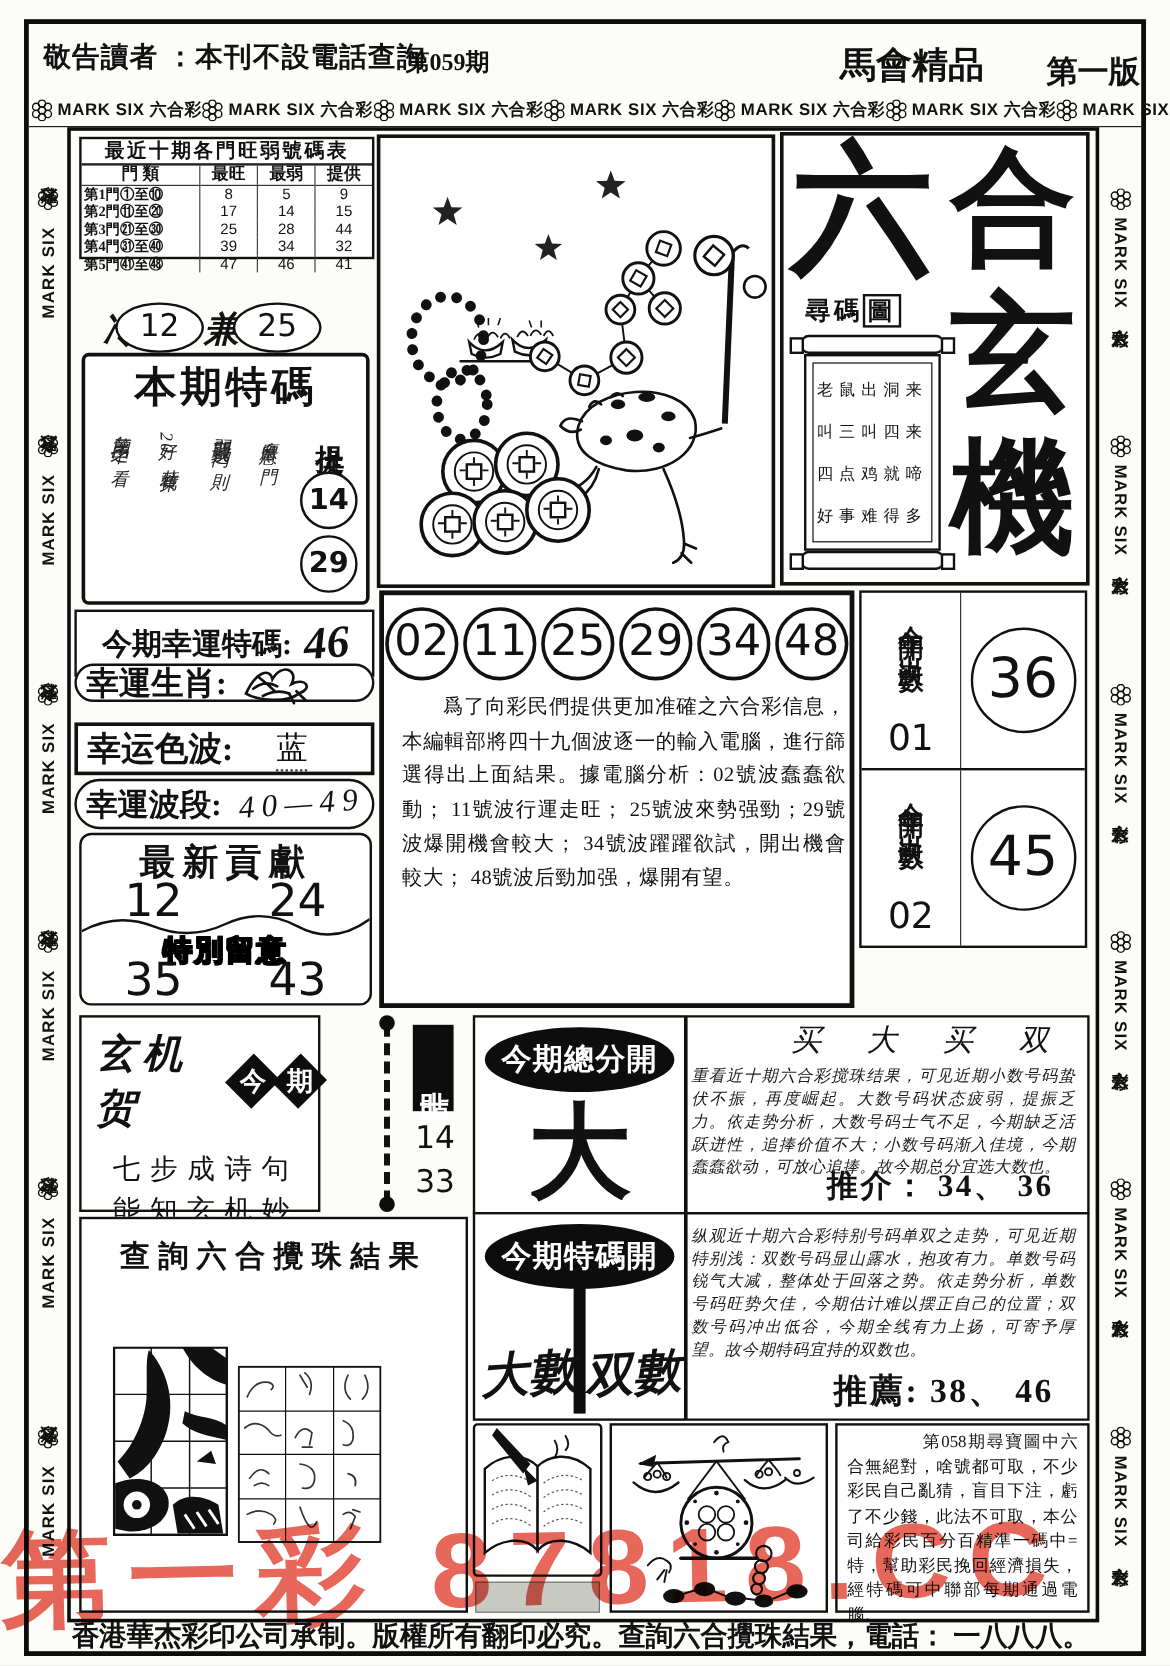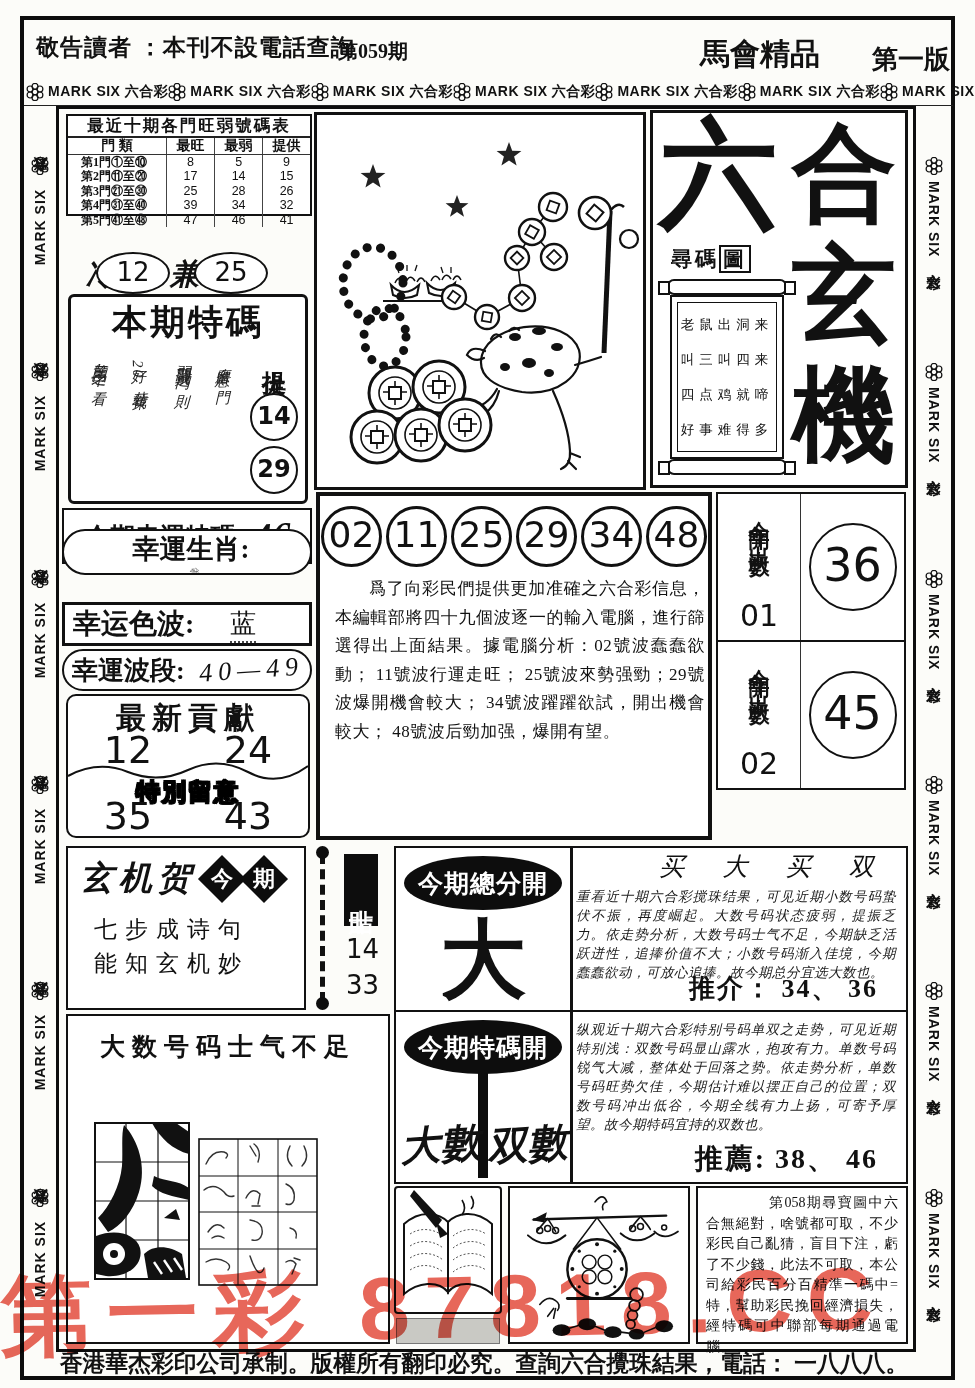--- a/index.html
+++ b/index.html
@@ -30,21 +30,21 @@
   .side-strip.left .v-txt{transform:rotate(180deg);}
   .main-frame{left:56px;top:106px;width:854px;height:1240px;border:3px solid #0d0d0d;pointer-events:none;}
 
   
   .tblbox{left:66px;top:114px;width:246px;height:102px;border:2px solid #111;box-sizing:border-box;background:#fff;}
   .tbl-title{font-size:16.5px;font-weight:bold;text-align:center;letter-spacing:2px;
              border-bottom:2px solid #222;line-height:20px;}
   table.ht{border-collapse:collapse;width:100%;}
   table.ht th{font-size:14px;font-weight:bold;line-height:14px;border-bottom:1px solid #333;}
   table.ht td{font-size:12.5px;line-height:12.4px;text-align:center;font-family:"Liberation Sans","DejaVu Sans",sans-serif;}
-  table.ht td.gate{font-family:"Liberation Serif",serif;font-weight:bold;font-size:12px;text-align:left;padding-left:13px;}
+  table.ht td.gate{font-family:"Liberation Serif",serif;font-weight:bold;font-size:12px;text-align:left;padding-left:2px;}
   table.ht td+td,table.ht th+th{border-left:1px solid #444;}
 
   .coldhot-t{left:86px;top:218px;width:210px;font-size:30px;font-weight:bold;font-style:italic;letter-spacing:12px;margin-top:36px;}
   .oval-num{width:70px;height:38px;border:2.5px solid #111;border-radius:50%;text-align:center;
             line-height:36px;font-size:26px;font-family:"DejaVu Sans",sans-serif;background:#fff;}
 
   
   .spcbox{left:68px;top:294px;width:240px;height:210px;border:3px solid #111;border-radius:6px;box-sizing:border-box;background:#fff;}
   .spc-title{text-align:center;font-size:35px;font-weight:bold;letter-spacing:3px;margin-top:2px;}
   .spc-body{display:flex;margin-top:6px;}
@@ -65,21 +65,21 @@
   .contrib{left:66px;top:694px;width:244px;height:144px;border:2px solid #111;border-radius:10px;box-sizing:border-box;background:#fff;}
   .contrib .t{text-align:center;font-size:30px;font-weight:bold;letter-spacing:6px;margin-top:2px;}
   .contrib .nums{position:absolute;top:32px;left:0;width:100%;display:flex;justify-content:space-around;
                  font-size:38px;font-family:"DejaVu Sans",sans-serif;}
   .contrib .nums2{top:98px;}
   .attn{position:absolute;top:80px;width:100%;text-align:center;font-size:24px;font-weight:bold;letter-spacing:2px;
         color:#fff;-webkit-text-stroke:1.3px #000;
         text-shadow:-1px -1px 0 #000,1px -1px 0 #000,-1px 1px 0 #000,1px 1px 0 #000;}
 
   
-  .poem{left:66px;top:846px;width:240px;height:164px;border:2px solid #111;box-sizing:border-box;background:#fff;}
+  .poem{left:66px;top:846px;width:201px;height:164px;border:2px solid #111;box-sizing:border-box;background:#fff;}
   .poem-title{display:flex;align-items:center;gap:8px;padding:8px 0 0 12px;}
   .poem-title .cal{font-size:33px;font-weight:bold;font-style:italic;letter-spacing:6px;}
   .dia{width:34px;height:34px;background:#0d0d0d;transform:rotate(45deg);display:inline-flex;
        align-items:center;justify-content:center;}
   .dia span{transform:rotate(-45deg);color:#fff;font-size:22px;font-weight:bold;}
   .poem-lines{margin:12px 0 0 26px;font-size:23px;letter-spacing:8px;line-height:34px;}
 
   
   .tipstrip{left:310px;top:846px;width:82px;height:164px;}
   .dashline{position:absolute;left:10px;top:8px;height:148px;border-left:5px dashed #111;}
@@ -480,21 +480,21 @@
       <tr>
         <td class="gate">第2門⑪至⑳</td>
         <td>17</td>
         <td>14</td>
         <td>15</td>
       </tr>
       <tr>
         <td class="gate">第3門㉑至㉚</td>
         <td>25</td>
         <td>28</td>
-        <td>26</td>
+        <td>44</td>
       </tr>
       <tr>
         <td class="gate">第4門㉛至㊵</td>
         <td>39</td>
         <td>34</td>
         <td>32</td>
       </tr>
       <tr>
         <td class="gate">第5門㊶至㊽</td>
         <td>47</td>
@@ -523,21 +523,21 @@
         <span class="pick">14</span>
         <span class="pick">29</span>
       </div>
     </div>
   </div>
 
   <div class="abs lrow" style="top:508px;height:56px;padding-left:21px;">
     <span class="lab" style="font-size:25px">今期幸運特碼:</span>
     <span class="hand" style="font-size:38px;font-weight:bold;margin-left:10px;">46</span>
   </div>
-  <div class="abs lrow" style="top:529px;height:46px;border-radius:23px;flex-direction:column;">
+  <div class="abs lrow" style="top:553px;height:32px;border-radius:23px;">
     <span class="lab" style="font-size:27px">幸運生肖:</span>
     <svg width="72" height="38" viewBox="0 0 72 38" style="margin-left:8px">
       <g fill="none" stroke="#111" stroke-width="2.2" stroke-linecap="round">
         <path d="M8,28 C16,10 28,6 30,16 C38,2 52,8 46,20 C58,14 64,24 52,28 C42,36 18,34 8,28 Z"></path>
         <path d="M14,24 q10,-8 20,-2 m-12,8 q12,-6 22,-2 m-26,-14 q8,6 14,12"></path>
         <path d="M50,26 l8,8 m-14,-6 l4,8"></path>
       </g>
     </svg>
   </div>
   <div class="abs lrow" style="top:602px;height:44px;border-width:3px;">
@@ -582,21 +582,21 @@
   </div>
 
   <div class="abs tipstrip">
     <div class="dashline"></div>
     <div class="tipbox">貼士</div>
     <div class="tipnum" style="top:88px;">14</div>
     <div class="tipnum" style="top:124px;">33</div>
   </div>
 
   <div class="abs puz">
-    <div class="puz-title">大数号码士气不足</div>
+    <div class="puz-title">查詢六合攪珠結果</div>
     <svg style="position:absolute;left:26px;top:106px;" width="96" height="158" viewBox="0 0 96 158">
       <rect x="1" y="1" width="94" height="156" fill="#fff" stroke="#111" stroke-width="2"></rect>
       <g stroke="#111" stroke-width="1.2">
           <line x1="32" y1="1" x2="32" y2="157"></line>
           <line x1="64" y1="1" x2="64" y2="157"></line>
       <line x1="1" y1="40" x2="95" y2="40"></line>
           <line x1="1" y1="79" x2="95" y2="79"></line>
           <line x1="1" y1="118" x2="95" y2="118"></line>
         </g>
       <path d="M30,3 C44,18 53,44 45,70 C39,90 27,104 14,110 L4,96 C16,84 26,64 28,44 C29,28 27,12 30,3 Z" fill="#111"></path>

